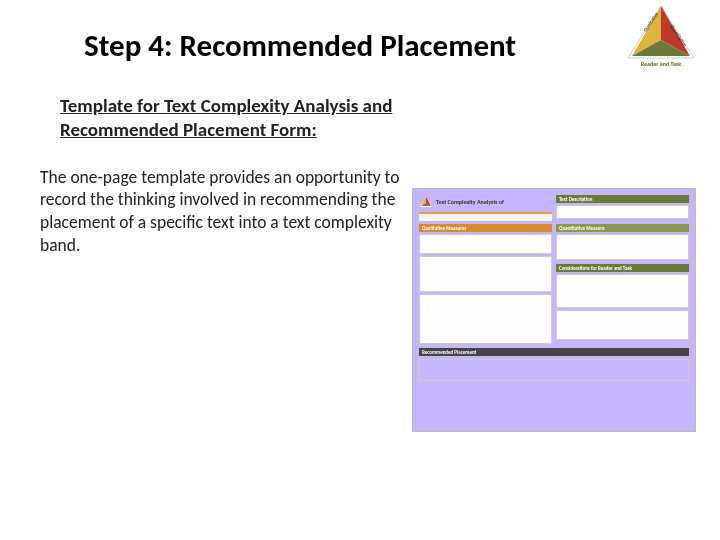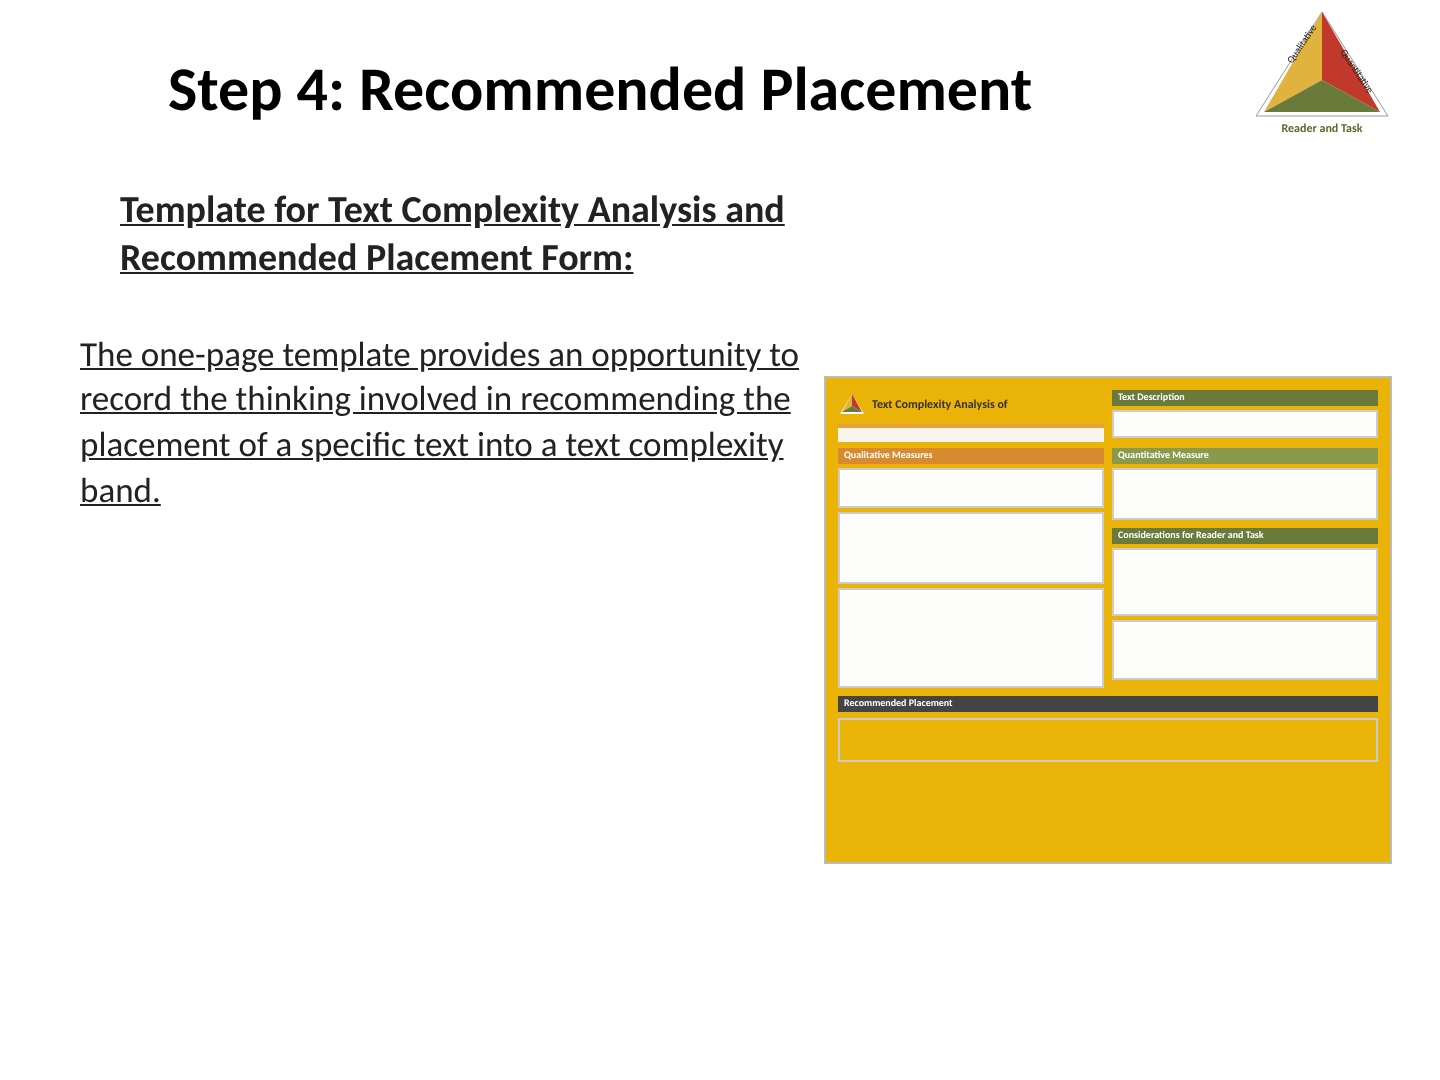--- a/index.html
+++ b/index.html
@@ -29,39 +29,38 @@
   }
   .subtitle u { text-decoration: underline; }
   .body-col {
     width: 360px;
     margin-left: 0;
   }
   .para {
     font-size: 17.5px;
     line-height: 1.3;
     margin-bottom: 18px;
-    text-decoration: underline;
   }
   
   .logo {
     position: absolute;
     top: 4px;
     right: 20px;
     width: 78px;
     height: 68px;
   }
   
   .thumb {
     position: absolute;
     top: 188px;
     right: 24px;
     width: 284px;
     height: 244px;
     border: 1px solid #bbb;
-    background: #eab308;
+    background: #c4b5fd;
     padding: 6px;
     font-size: 5px;
     color: #555;
   }
   .thumb-inner { width: 100%; height: 100%; position: relative; }
   .thumb-header { display:flex; gap:4px; height:26px; }
   .thumb-left { flex:1; }
   .thumb-right { flex:1; }
   .thumb-title-row { display:flex; align-items:center; gap:3px; height:14px; }
   .mini-tri { width:14px; height:12px; }

